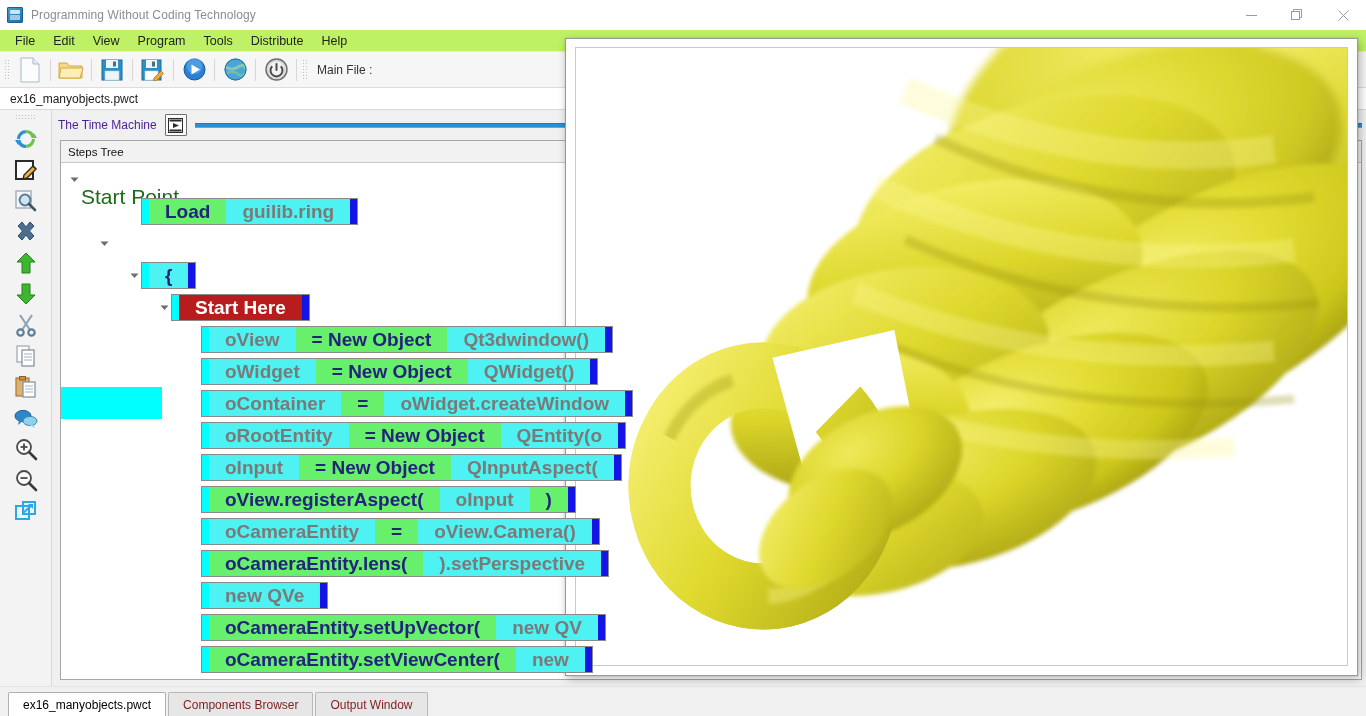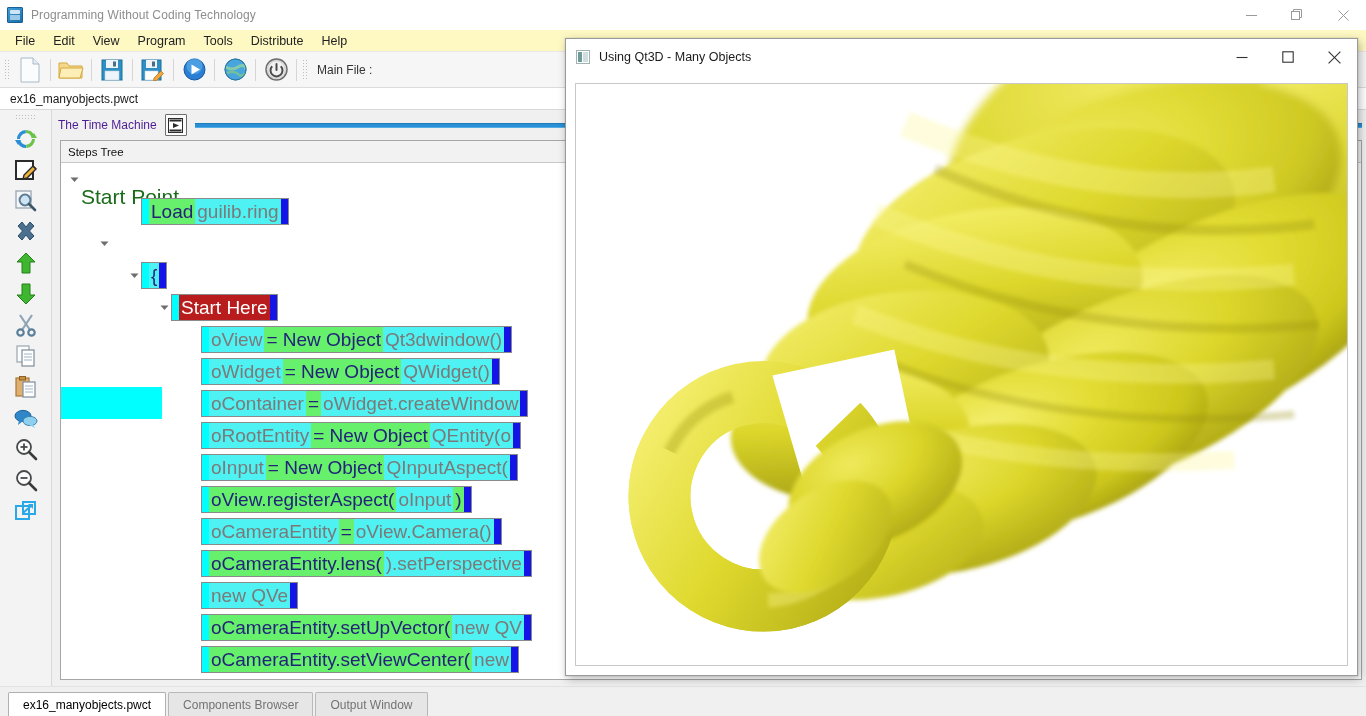--- a/index.html
+++ b/index.html
@@ -53,21 +53,21 @@
   }
   .win-controls { position:absolute; right:0; top:0; height:30px; display:flex; }
   .win-btn {
     width:46px; height:30px; display:flex; align-items:center; justify-content:center;
     color:#9a9a9a;
   }
   .win-btn svg { display:block; }
 
   
   .menubar {
-    height:22px; background:#fef9c3; display:flex; align-items:center;
+    height:22px; background:#bef264; display:flex; align-items:center;
     padding-left:6px; flex:0 0 auto;
     border-bottom:1px solid #e8e8e8;
   }
   .menu-item {
     font-size:12.5px; color:#222; padding:2px 9px; line-height:16px;
     white-space:nowrap;
   }
 
   
   .toolbar {
@@ -169,38 +169,39 @@
 
   
   .step {
     display:inline-flex; align-items:stretch; height:27px;
     border:1px solid #8a8a8a; position:relative; z-index:2;
     max-width:100%; overflow:hidden; white-space:nowrap;
   }
   .step .cap-l { width:7px; background:#00ffff; flex:0 0 auto; }
   .step .cap-r { width:7px; background:#1414e6; flex:0 0 auto; }
   .seg {
-    display:flex; align-items:center; padding:0 2px;
+    display:flex; align-items:center; padding:0 16px;
     font-size:19px; line-height:25px; white-space:nowrap;
     font-family:"Liberation Sans", sans-serif;
+    font-weight:bold;
   }
   .seg.kw  { background:#66f06b; color:#23237a; }
   .seg.var { background:#4ff2f2; color:#7a7a7a; }
   .seg.blue{ background:#b91c1c; color:#ffffff; }
   .seg.cy  { background:#4ff2f2; color:#23237a; }
 
   
   .tabbar {
     height:30px; background:#f0f0f0; display:flex; align-items:flex-end;
     padding-left:8px; flex:0 0 auto; gap:2px;
     border-top:1px solid #e3e3e3;
   }
   .tab {
     height:24px; padding:0 14px; display:flex; align-items:center;
-    font-size:12px; color:#737373;
+    font-size:12px; color:#7f1d1d;
     border:1px solid #b8b8b8; border-bottom:none;
     background:#e6e6e6; border-radius:2px 2px 0 0;
   }
   .tab.active { background:#ffffff; border-color:#b0b0b0; color:#000; }
 
   
   .qt-window {
     position:absolute; left:565px; top:38px; width:793px; height:638px;
     background:#ffffff;
     border:1px solid #9a9a9a;
@@ -663,42 +664,20 @@
     </div>
 
     <div class="tabbar">
       <div class="tab active">ex16_manyobjects.pwct</div>
       <div class="tab">Components Browser</div>
       <div class="tab">Output Window</div>
     </div>
   </div>
 
   <div class="qt-window">
-    <div class="qt-title">
-      <div class="qt-icon"></div>
-      <div class="qt-title-text">Using Qt3D - Many Objects</div>
-      <div class="qt-controls">
-        <div class="qt-btn">
-          <svg width="12" height="12" viewBox="0 0 12 12">
-              <line x1="0.5" y1="6.5" x2="11.5" y2="6.5" stroke="#333" stroke-width="1.1"></line>
-            </svg>
-        </div>
-        <div class="qt-btn">
-          <svg width="12" height="12" viewBox="0 0 12 12">
-              <rect x="0.8" y="0.8" width="10.4" height="10.4" fill="none" stroke="#333" stroke-width="1.1"></rect>
-            </svg>
-        </div>
-        <div class="qt-btn">
-          <svg width="13" height="13" viewBox="0 0 13 13">
-            <line x1="0.6" y1="0.6" x2="12.4" y2="12.4" stroke="#333" stroke-width="1.1"></line>
-            <line x1="12.4" y1="0.6" x2="0.6" y2="12.4" stroke="#333" stroke-width="1.1"></line>
-          </svg>
-        </div>
-      </div>
-    </div>
 
     <div class="qt-canvas-wrap">
       <div class="qt-canvas">
         <svg viewBox="0 0 773 580" preserveAspectRatio="none">
           <defs>
             <radialGradient id="torusBody" cx="36%" cy="28%" r="78%">
               <stop offset="0%" stop-color="#f4ee6e"></stop>
               <stop offset="42%" stop-color="#e2dc32"></stop>
               <stop offset="78%" stop-color="#cdc71c"></stop>
               <stop offset="100%" stop-color="#a8a213"></stop>

